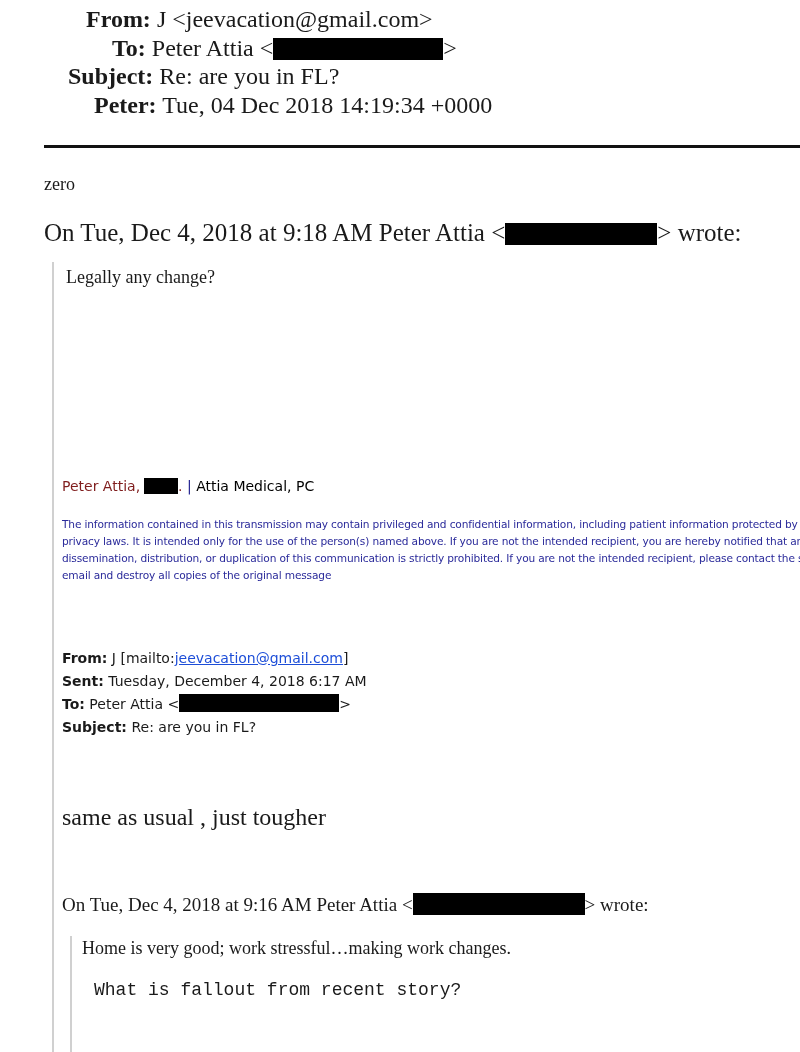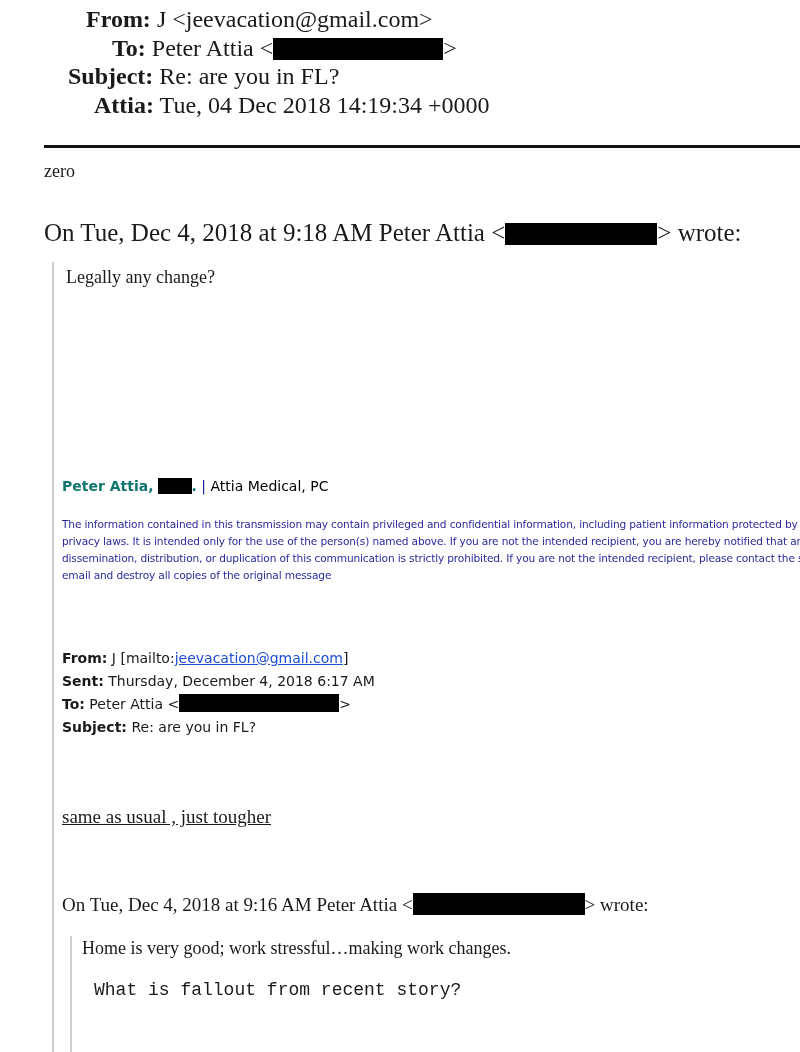--- a/index.html
+++ b/index.html
@@ -11,21 +11,21 @@
     .hdr-label { font-weight: bold; display: inline-block; text-align: right; }
     .redact { display: inline-block; background: #000; vertical-align: -4px; }
 
     .divider { position: absolute; left: 44px; right: 0; top: 145px; height: 3px; background: #111; }
 
     .body-text { font-family: "Liberation Serif", serif; font-size: 18px; line-height: 22px; }
 
     .quote-border-outer { position: absolute; left: 52px; top: 262px; width: 2px; height: 790px; background: #d0d0d0; }
     .quote-border-inner { position: absolute; left: 70px; top: 936px; width: 2px; height: 116px; background: #d0d0d0; }
 
-    .sig-name { font-family: "DejaVu Sans", sans-serif; font-size: 14px; font-weight: bold; color: #0f766e; }
+    .sig-name { font-family: "DejaVu Sans", sans-serif; font-size: 14px; font-weight: normal; color: #7f1d1d; }
     .sig-sep { font-family: "DejaVu Sans", sans-serif; font-size: 14px; color: #1a1a8c; }
     .sig-company { font-family: "DejaVu Sans", sans-serif; font-size: 14px; color: #000000; }
 
     .disclaimer { position: absolute; left: 62px; top: 516px; width: 760px; font-family: "DejaVu Sans", sans-serif; font-size: 10.6px; line-height: 17px; color: #2a2a9a; white-space: nowrap; letter-spacing: -0.15px; }
 
     .ol-hdr { position: absolute; left: 62px; font-family: "DejaVu Sans", sans-serif; font-size: 14px; line-height: 22px; color: #1a1a1a; white-space: nowrap; }
     .ol-hdr b { font-weight: bold; }
     .ol-link { color: #1d4ed8; text-decoration: underline; }
   </style>
 </head>
@@ -38,28 +38,28 @@
   </div>
   <div class="hdr-row" style="left:112px; top:37px;">
     <span class="hdr-label">To:</span>
     <span>Peter Attia &lt;</span><span class="redact" style="width:170px; height:22px;"></span><span>&gt;</span>
   </div>
   <div class="hdr-row" style="left:68px; top:65px;">
     <span class="hdr-label">Subject:</span>
     <span>Re: are you in FL?</span>
   </div>
   <div class="hdr-row" style="left:94px; top:94px;">
-    <span class="hdr-label">Attia:</span>
+    <span class="hdr-label">Peter:</span>
     <span>Tue, 04 Dec 2018 14:19:34 +0000</span>
   </div>
 </div>
 
 <div class="divider"></div>
 
-<div class="abs body-text" style="left:44px; top:160px;text-align:right;">zero</div>
+<div class="abs body-text" style="left:44px; top:173px;text-align:right;">zero</div>
 
 <div class="abs body-text" style="left:44px; top:222px; font-size:25px;">
   <span>On Tue, Dec 4, 2018 at 9:18 AM Peter Attia &lt;</span><span class="redact" style="width:152px; height:22px;"></span><span>&gt; wrote:</span>
 </div>
 
 <div class="quote-border-outer"></div>
 
 <div class="abs body-text" style="left:66px; top:266px;">Legally any change?</div>
 
 <div class="abs" style="left:62px; top:477px;">
@@ -72,31 +72,31 @@
   <div>privacy laws. It is intended only for the use of the person(s) named above. If you are not the intended recipient, you are hereby notified that any review,</div>
   <div>dissemination, distribution, or duplication of this communication is strictly prohibited. If you are not the intended recipient, please contact the sender by reply</div>
   <div>email and destroy all copies of the original message</div>
 </div>
 
 <div>
   <div class="ol-hdr" style="top:647px;">
     <b>From:</b><span> J [mailto:</span><span class="ol-link">jeevacation@gmail.com</span><span>]</span>
   </div>
   <div class="ol-hdr" style="top:670px;">
-    <b>Sent:</b><span> Thursday, December 4, 2018 6:17 AM</span>
+    <b>Sent:</b><span> Tuesday, December 4, 2018 6:17 AM</span>
   </div>
   <div class="ol-hdr" style="top:693px;">
     <b>To:</b><span> Peter Attia &lt;</span><span class="redact" style="width:160px; height:18px; vertical-align:-3px;"></span><span>&gt;</span>
   </div>
   <div class="ol-hdr" style="top:716px;">
     <b>Subject:</b><span> Re: are you in FL?</span>
   </div>
 </div>
 
-<div class="abs body-text" style="left:62px; top:806px; font-size:19px;text-decoration:underline;">same as usual ,  just tougher</div>
+<div class="abs body-text" style="left:62px; top:806px; font-size:24px;">same as usual ,  just tougher</div>
 
 <div class="abs body-text" style="left:62px; top:893px; font-size:19px;">
   <span>On Tue, Dec 4, 2018 at 9:16 AM Peter Attia &lt;</span><span class="redact" style="width:172px; height:22px;"></span><span>&gt; wrote:</span>
 </div>
 
 <div class="quote-border-inner"></div>
 
 <div class="abs body-text" style="left:82px; top:937px;">Home is very good; work stressful…making work changes.</div>
 <div class="abs body-text" style="left:94px; top:979px;font-family:Liberation Mono, monospace;">What is fallout from recent story?</div>
 

